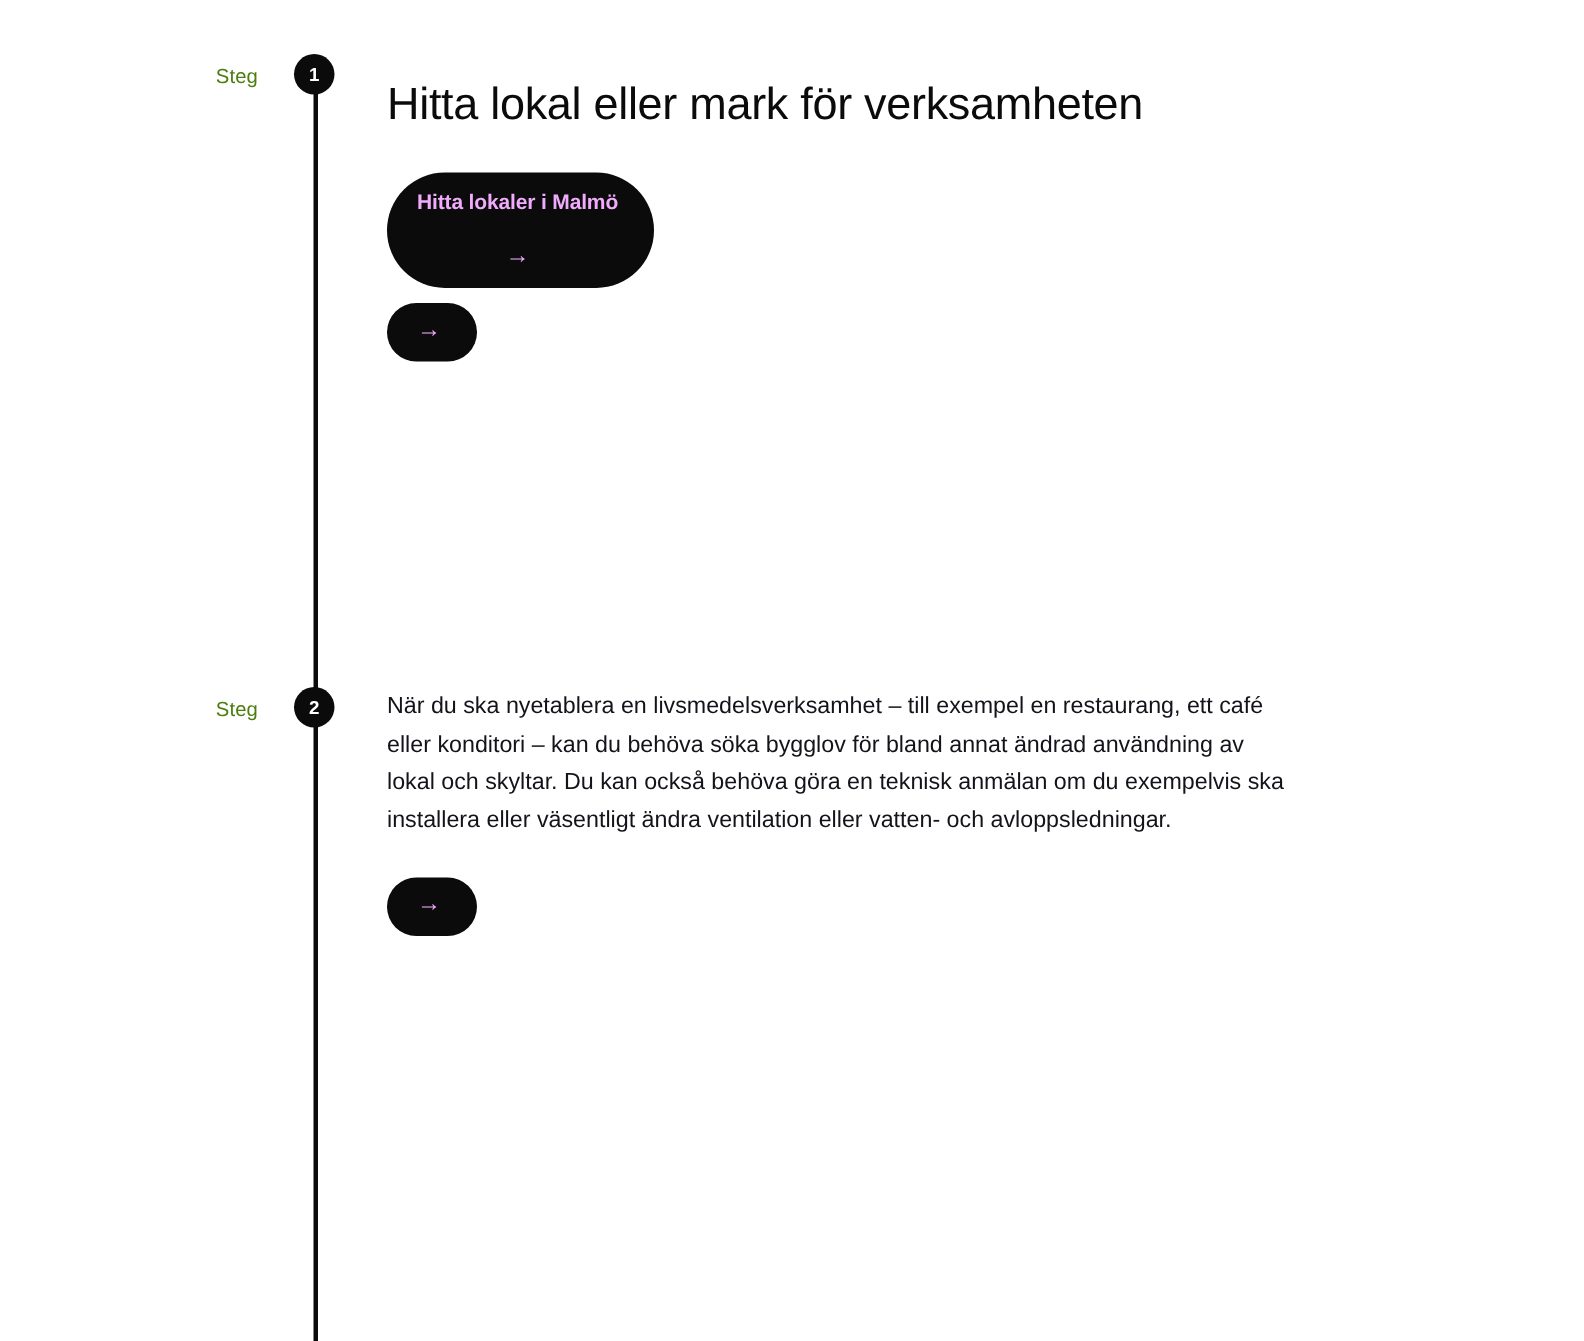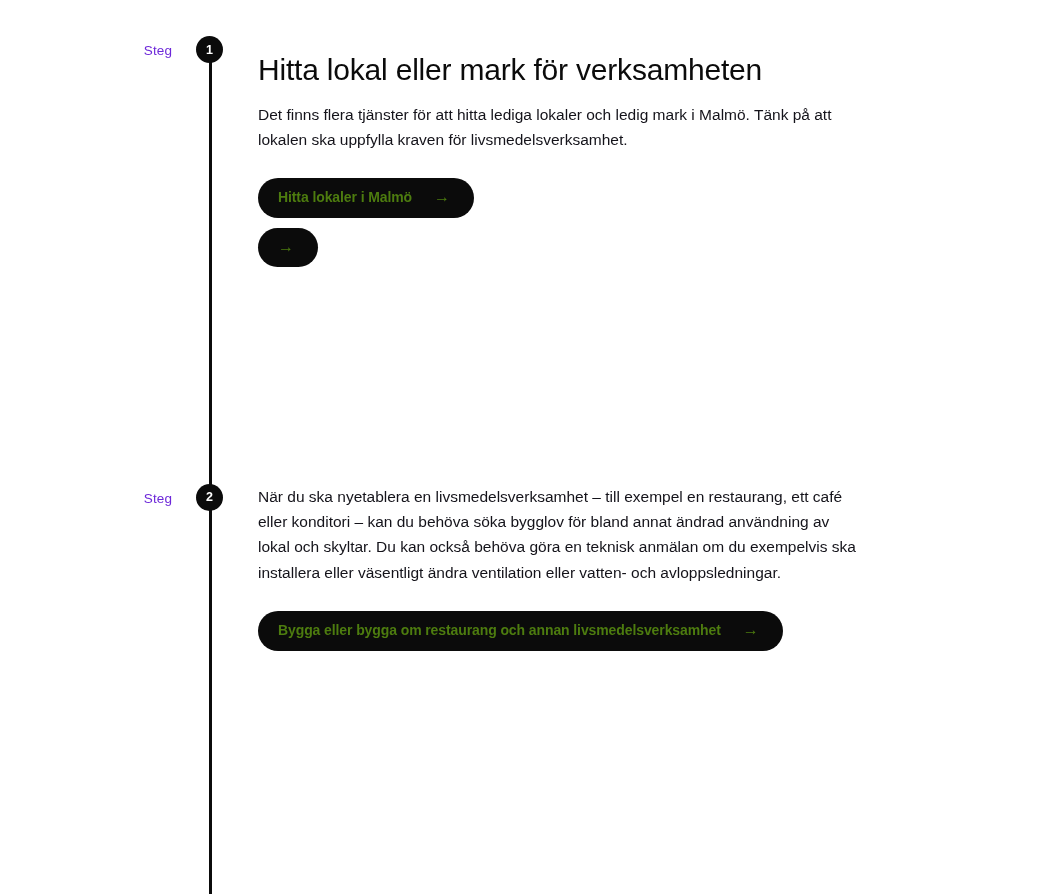--- a/index.html
+++ b/index.html
@@ -44,21 +44,21 @@
     flex: 0 0 209px;
     position: relative;
     display: flex;
     justify-content: flex-end;
     align-items: flex-start;
   }
 
   .step-label {
     font-size: 13.5px;
     line-height: 1;
-    color: #6d28d9;
+    color: #4d7c0f;
     padding-top: 8px;
     padding-right: 37px;
     letter-spacing: 0.1px;
     white-space: nowrap;
   }
 
   .step-bullet {
     position: absolute;
     left: 196px;
     top: 0;
@@ -106,32 +106,33 @@
     flex-direction: column;
     align-items: flex-start;
     gap: 10px;
   }
 
   .pill-btn {
     display: inline-flex;
     align-items: center;
     gap: 22px;
     background: #0b0b0b;
-    color: #4d7c0f;
+    color: #f0abfc;
     border: none;
     border-radius: 999px;
     padding: 11px 24px 12px 20px;
     font-family: "Liberation Sans", sans-serif;
     font-size: 14px;
     font-weight: bold;
     line-height: 1.2;
     cursor: pointer;
     text-align: left;
     white-space: nowrap;
     letter-spacing: -0.1px;
+    flex-direction: column;
   }
 
   .pill-btn .btn-arrow {
     font-size: 16px;
     font-weight: normal;
     line-height: 1;
     display: inline-block;
     transform: translateY(-0.5px);
   }
 
@@ -145,21 +146,20 @@
 
   <div class="timeline-rail"></div>
 
   <div class="step-row step-1">
     <div class="step-marker-col">
       <div class="step-label">Steg</div>
       <div class="step-bullet">1</div>
     </div>
     <div class="step-content">
       <h2 class="step-heading">Hitta lokal eller mark för verksamheten</h2>
-      <p class="step-body">Det finns flera tjänster för att hitta lediga lokaler och ledig mark i Malmö. Tänk på att lokalen ska uppfylla kraven för livsmedelsverksamhet.</p>
       <div class="btn-group">
         <button class="pill-btn">
           <span>Hitta lokaler i Malmö</span>
           <span class="btn-arrow">→</span>
         </button>
         <button class="pill-btn">
           <span class="btn-arrow">→</span>
         </button>
       </div>
     </div>
@@ -167,20 +167,19 @@
 
   <div class="step-row step-2">
     <div class="step-marker-col">
       <div class="step-label">Steg</div>
       <div class="step-bullet">2</div>
     </div>
     <div class="step-content">
       <p class="step-body">När du ska nyetablera en livsmedelsverksamhet – till exempel en restaurang, ett café eller konditori – kan du behöva söka bygglov för bland annat ändrad användning av lokal och skyltar. Du kan också behöva göra en teknisk anmälan om du exempelvis ska installera eller väsentligt ändra ventilation eller vatten- och avloppsledningar.</p>
       <div class="btn-group">
         <button class="pill-btn">
-          <span>Bygga eller bygga om restaurang och annan livsmedelsverksamhet</span>
           <span class="btn-arrow">→</span>
         </button>
       </div>
     </div>
   </div>
 
 </div>
 
 </body></html>

